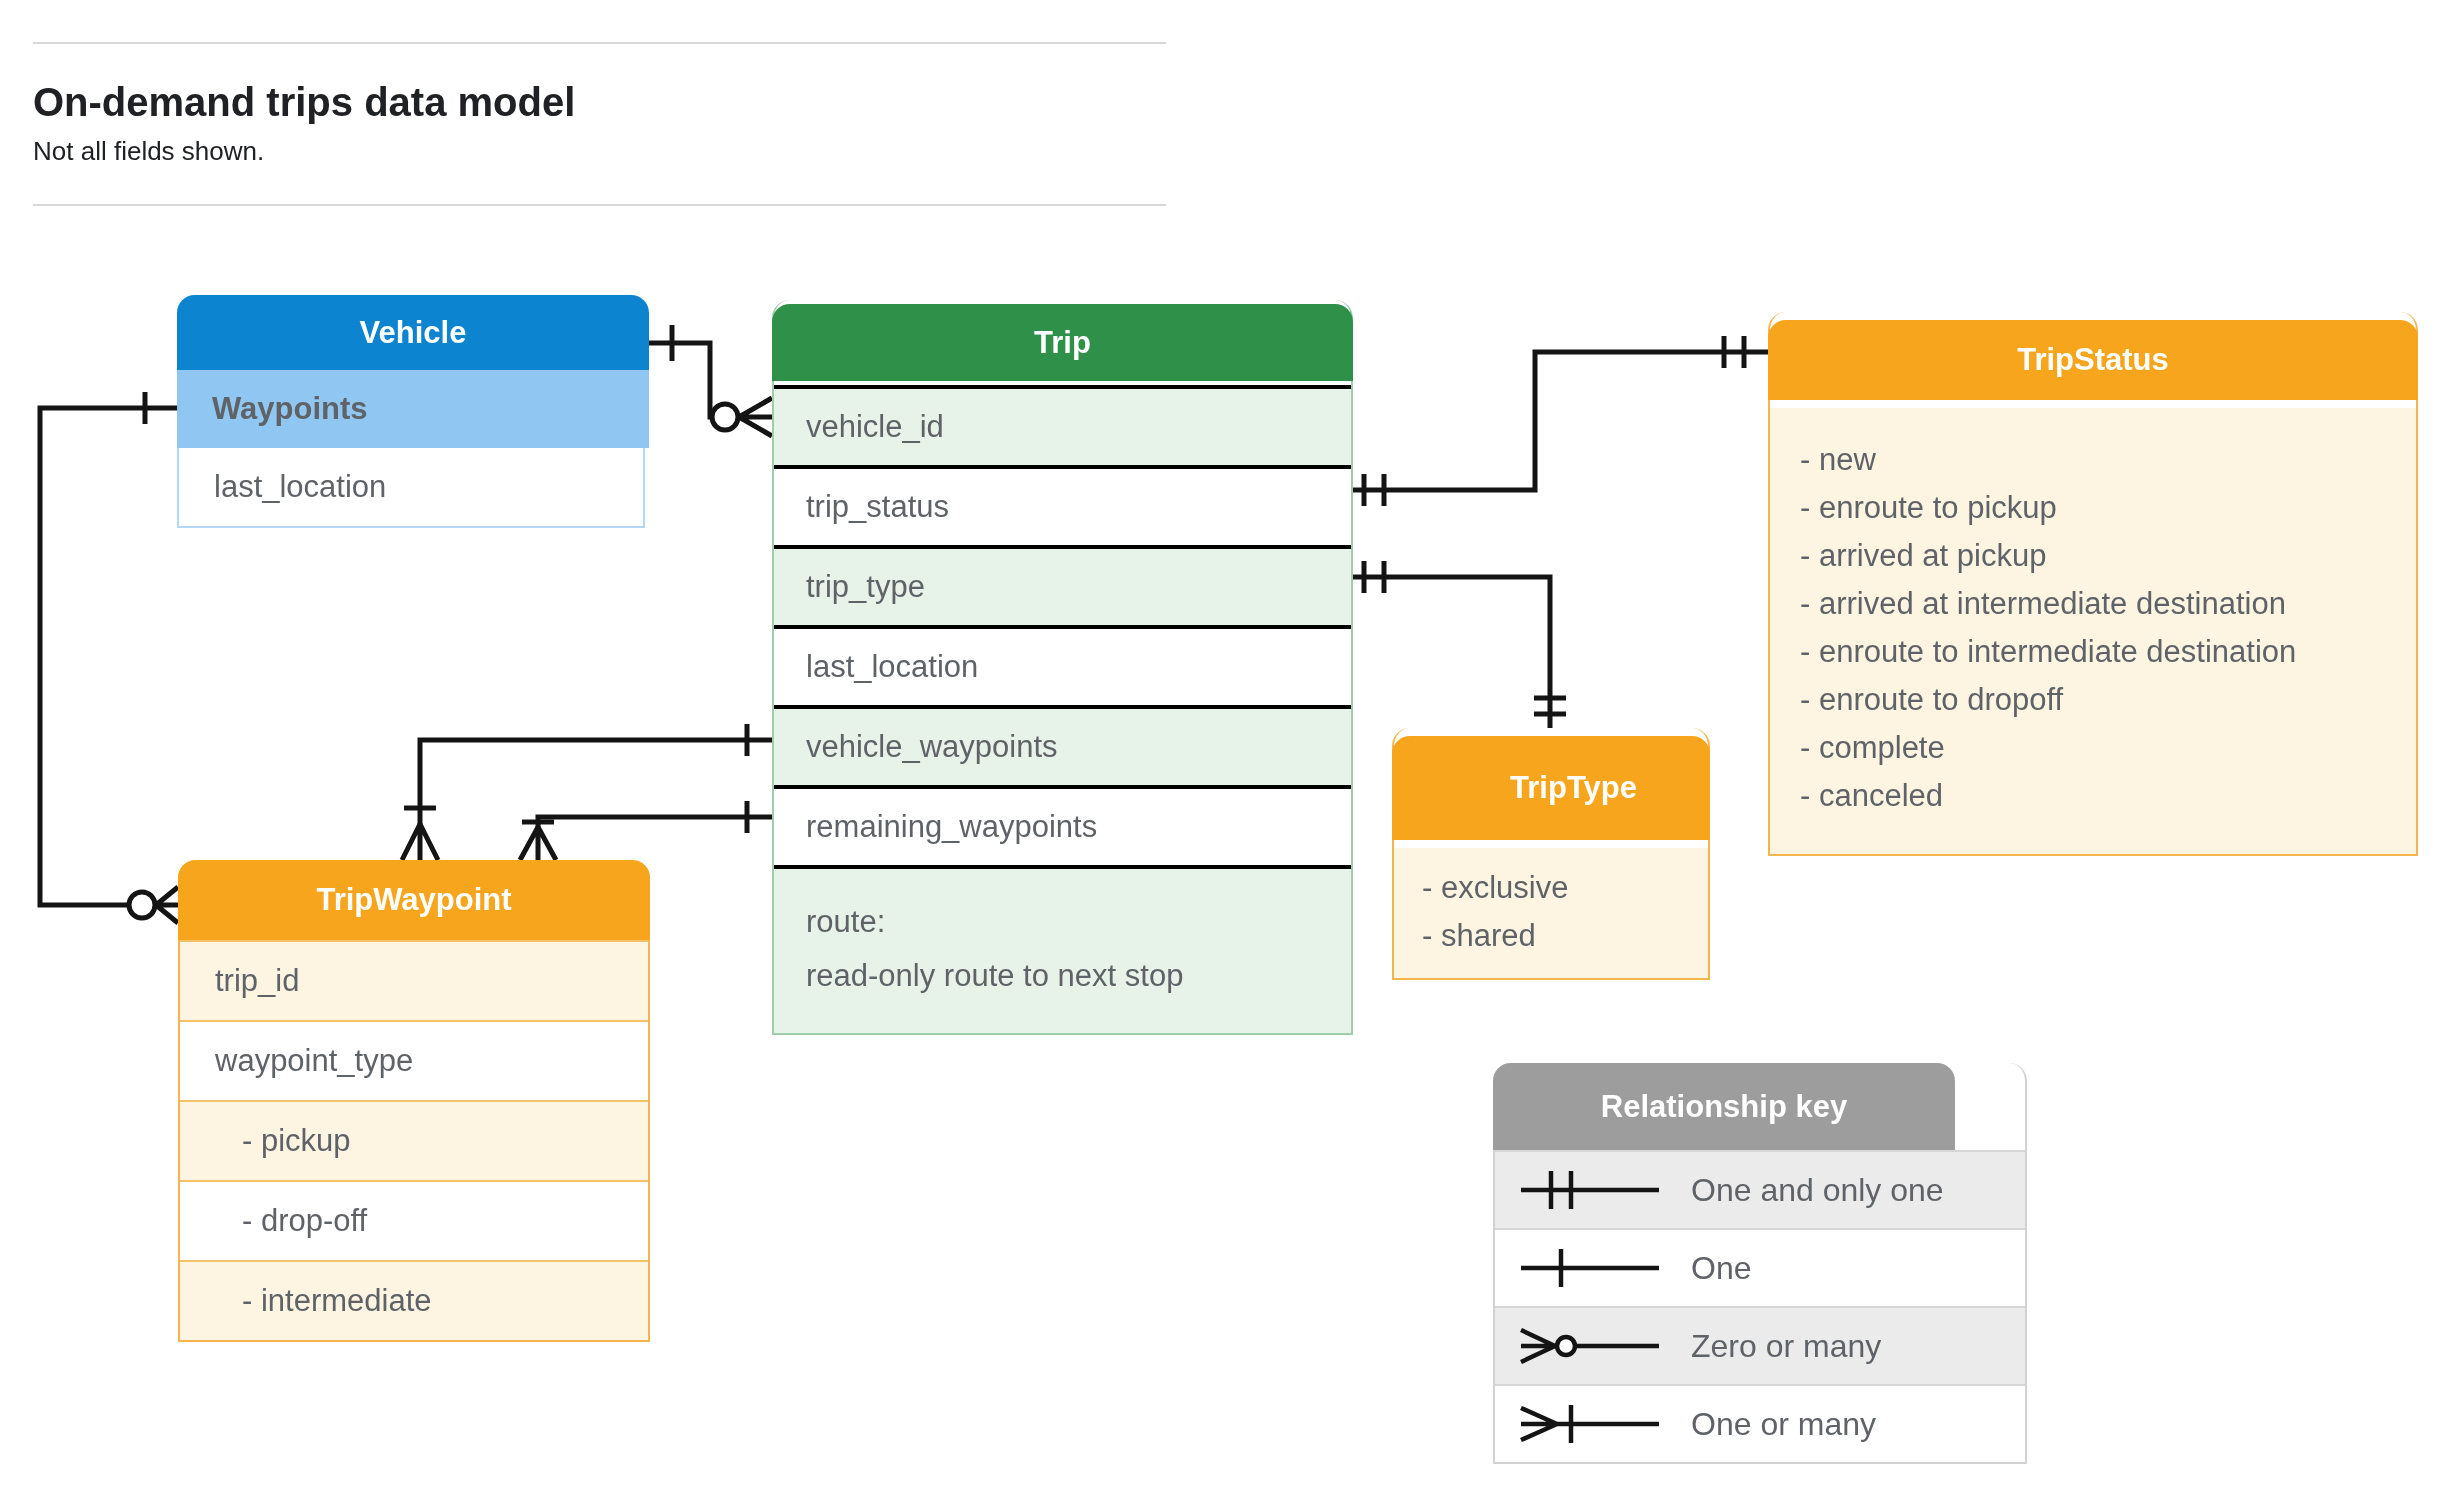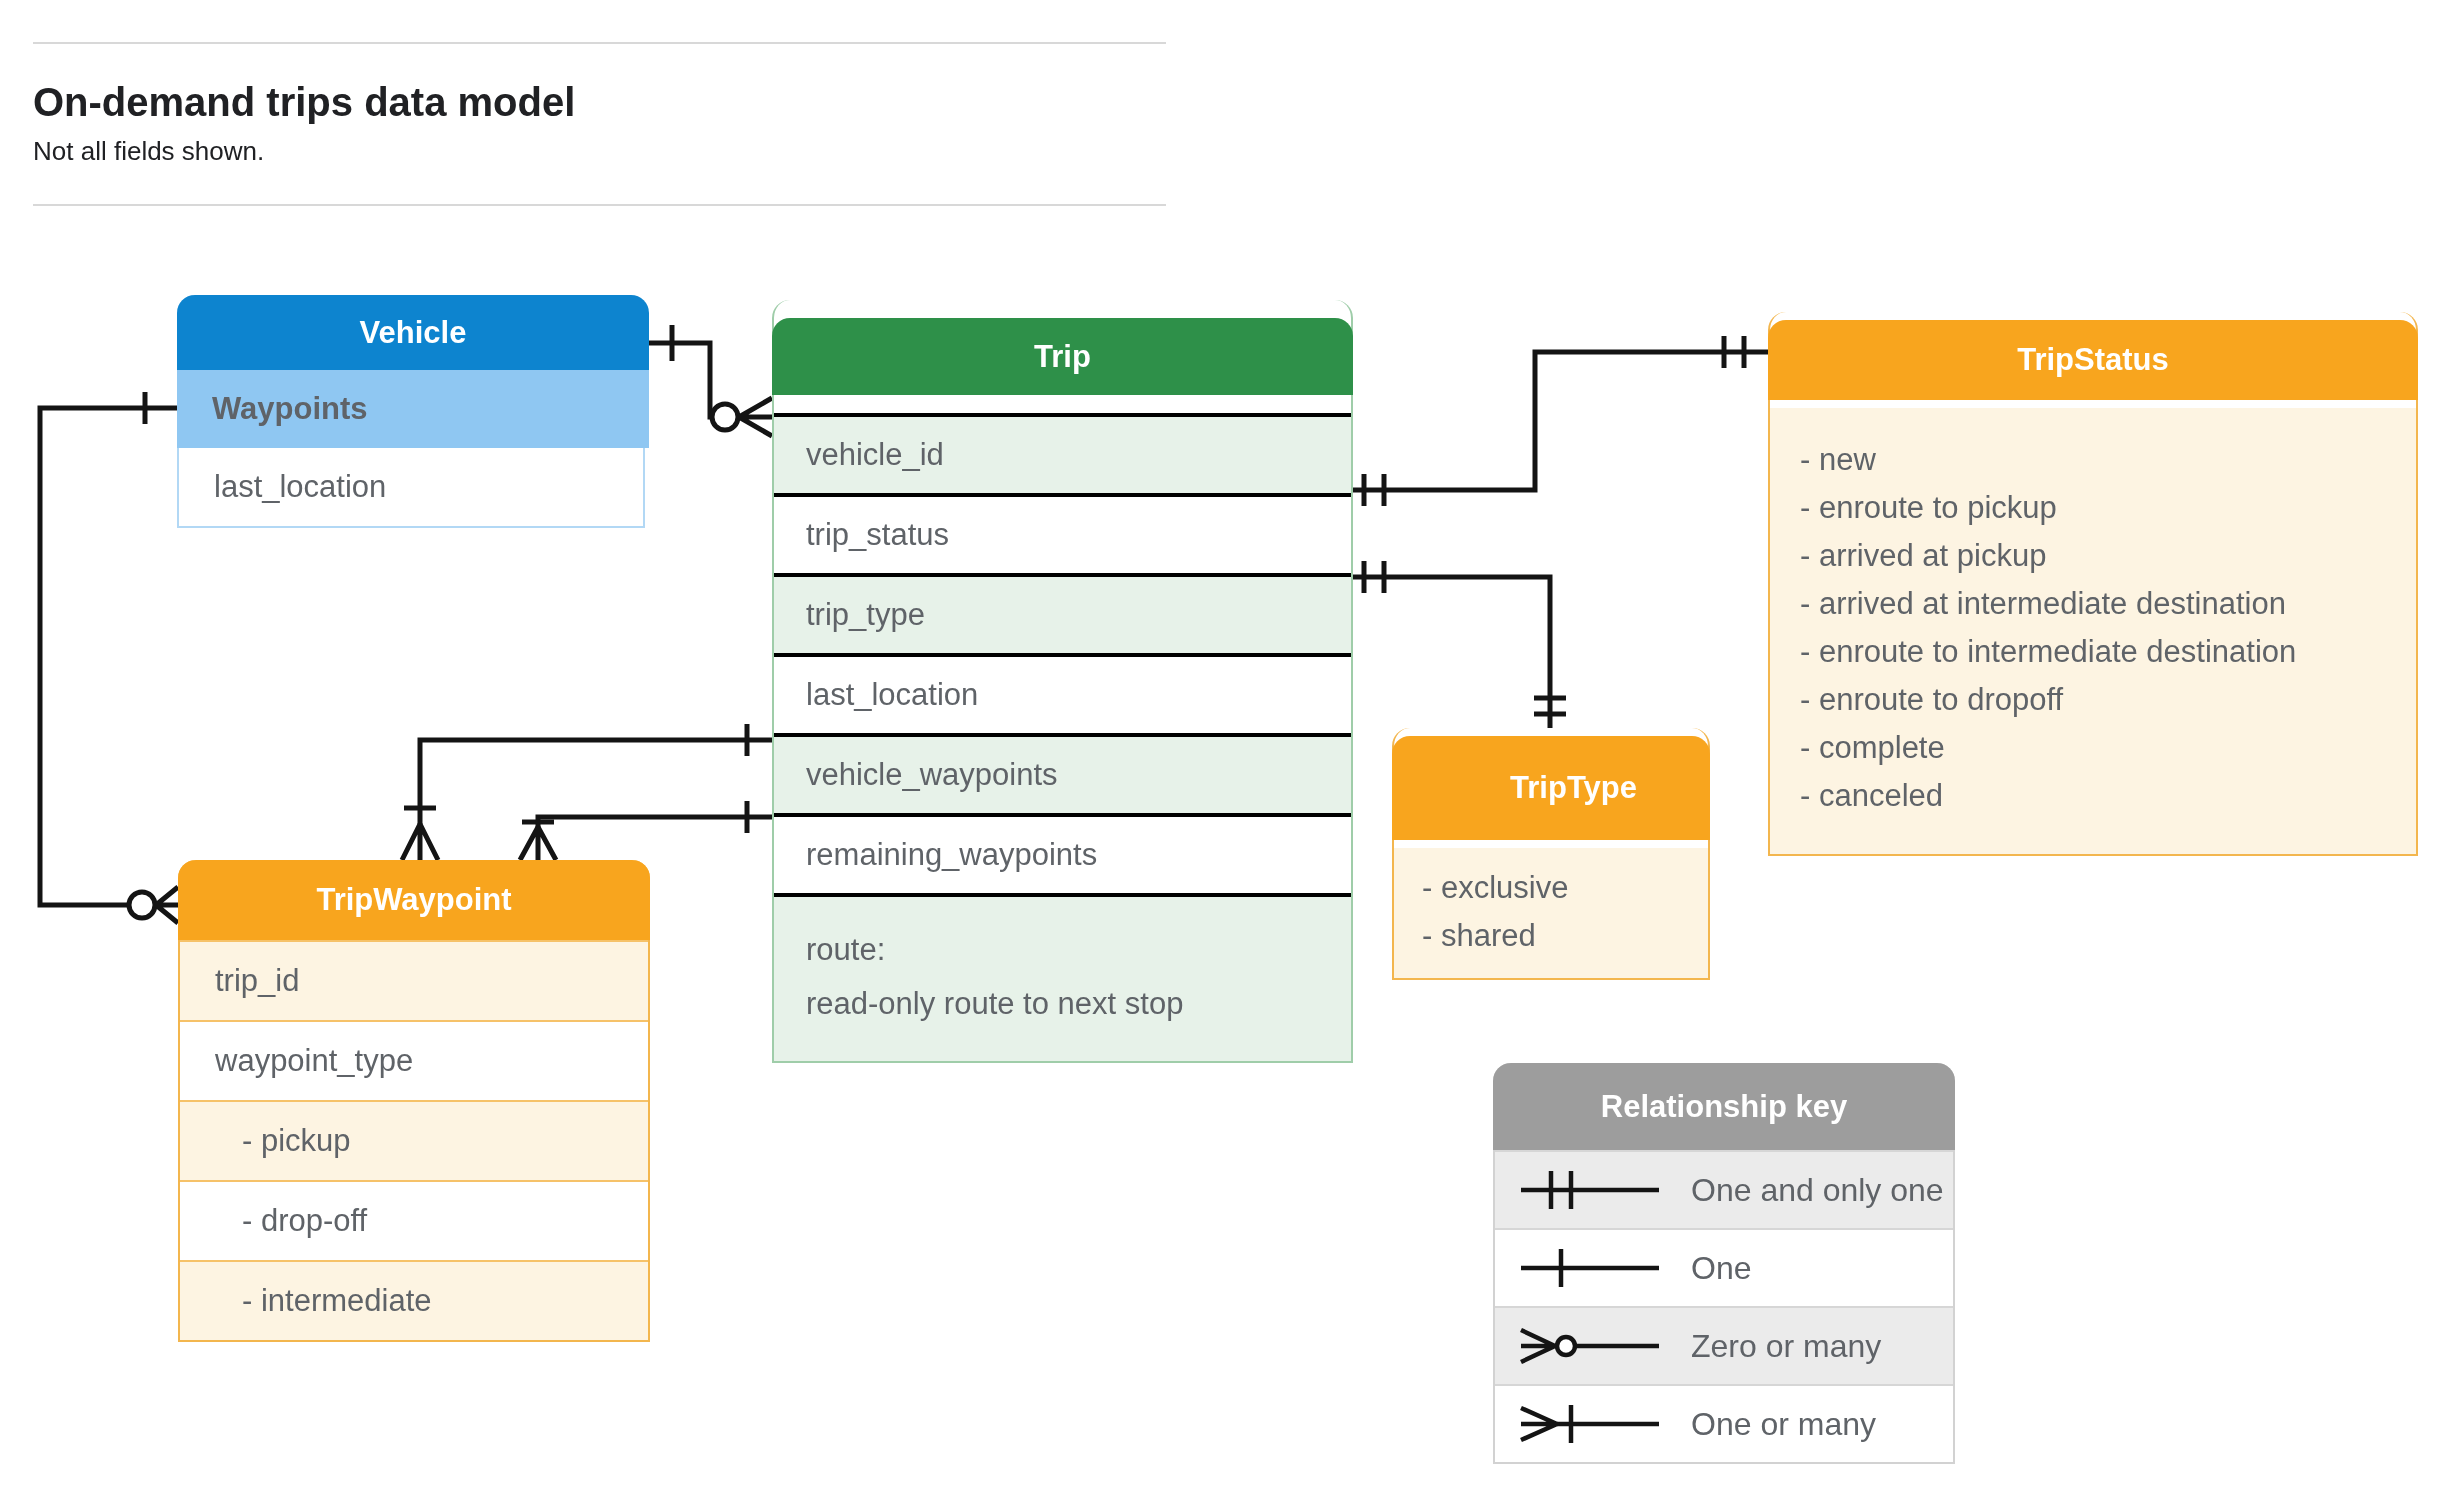--- a/index.html
+++ b/index.html
@@ -36,41 +36,41 @@
     padding-left:35px;background:#ffffff;
   }
   .row.indent{padding-left:62px;}
   
   #vehicle{left:177px;top:295px;width:468px;border:2px solid #b2d8f5;border-top:none;border-radius:18px 18px 0 0;}
   #vehicle .hdr{background:#0d84cf;height:75px;margin:0 -2px;width:472px;}
   #vehicle .row{height:78px;}
   #vehicle .row.hl{background:#8fc7f2;margin:0 -2px;width:472px;font-weight:bold;}
   
   #trip{left:772px;top:300px;width:581px;border:2px solid #9fcda9;border-top:none;border-radius:18px 18px 0 0;}
-  #trip .hdr{background:#2e9049;height:77px;margin:18px -2px;width:581px;}
+  #trip .hdr{background:#2e9049;height:77px;margin:4px -2px;width:581px;}
   #trip .row{height:80px;border-top:4px solid #000000;padding-left:32px;}
   #trip .row:first-of-type{border-top:none;}
   #trip .row.alt{background:#e7f2e9;}
   #trip .row.route{height:168px;display:block;padding-top:26px;line-height:54px;}
   
   .orange .hdr{background:#f8a51e;}
   #tripstatus{left:1768px;top:312px;width:650px;border:2px solid #f3b64e;border-top:none;border-radius:18px 18px 0 0;}
   #tripstatus .hdr{height:80px;margin:8px -2px;width:650px;}
   #tripstatus .body{background:#fdf4e2;height:446px;padding:28px 0 0 30px;box-sizing:border-box;}
   .enum-line{font-size:31px;color:#5f6368;line-height:48px;white-space:nowrap;}
   #triptype{left:1392px;top:728px;width:318px;border:2px solid #f3b64e;border-top:none;border-radius:18px 18px 0 0;}
   #triptype .hdr{height:104px;margin:8px -2px;width:318px;padding-left:45px;}
   #triptype .body{background:#fdf4e2;height:130px;padding:16px 0 0 28px;box-sizing:border-box;}
   #tripwaypoint{left:178px;top:860px;width:472px;border:2px solid #f3b64e;border-top:none;border-radius:18px 18px 0 0;}
   #tripwaypoint .hdr{height:80px;margin:0 -2px;width:472px;}
   #tripwaypoint .row{height:80px;border-top:2px solid #f6c269;}
   #tripwaypoint .row:first-of-type{border-top:none;}
   #tripwaypoint .row.alt{background:#fdf4e2;}
   
-  #legend{left:1493px;top:1063px;width:462px;border:2px solid #d2d2d2;border-top:none;border-radius:18px 18px 0 0;}
+  #legend{left:1493px;top:1063px;width:534px;border:2px solid #d2d2d2;border-top:none;border-radius:18px 18px 0 0;}
   #legend .hdr{background:#9d9d9d;height:87px;margin:0 -2px;width:462px;}
   #legend .lrow{
     box-sizing:border-box;height:78px;display:flex;align-items:center;
     border-top:2px solid #d6d6d6;background:#ffffff;padding-left:20px;
   }
   #legend .lrow:first-of-type{border-top:none;}
   #legend .lrow.alt{background:#ebebeb;}
   #legend .sym{width:150px;height:62px;flex:0 0 150px;}
   #legend .lbl{font-size:32px;color:#5f6368;margin-left:26px;white-space:nowrap;}
 </style>

